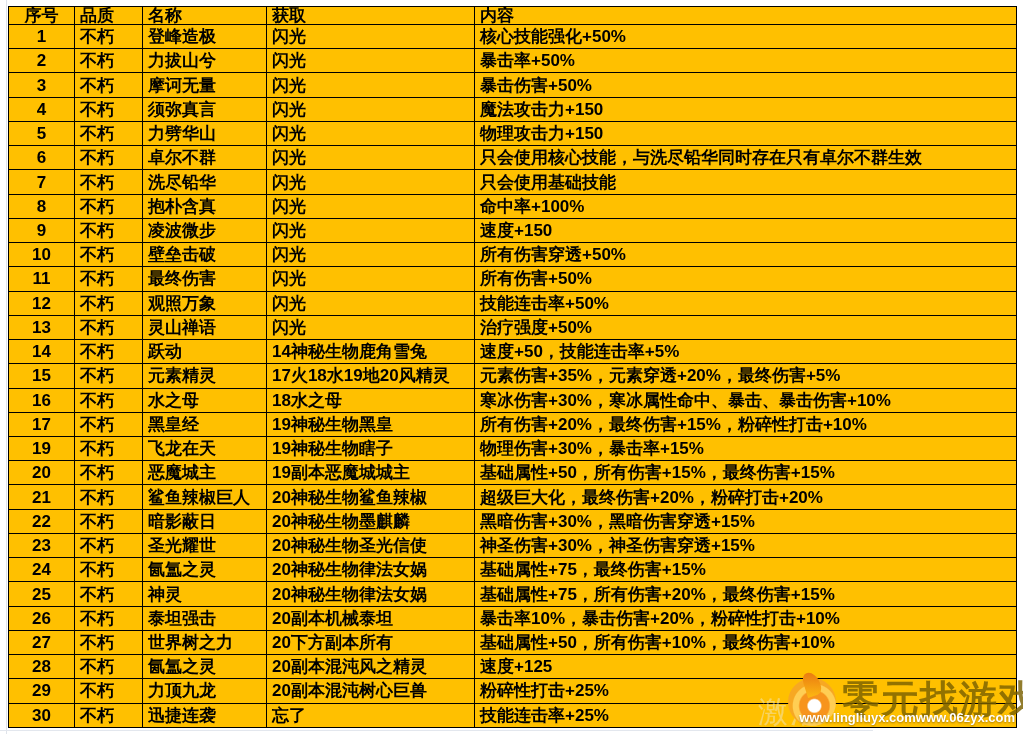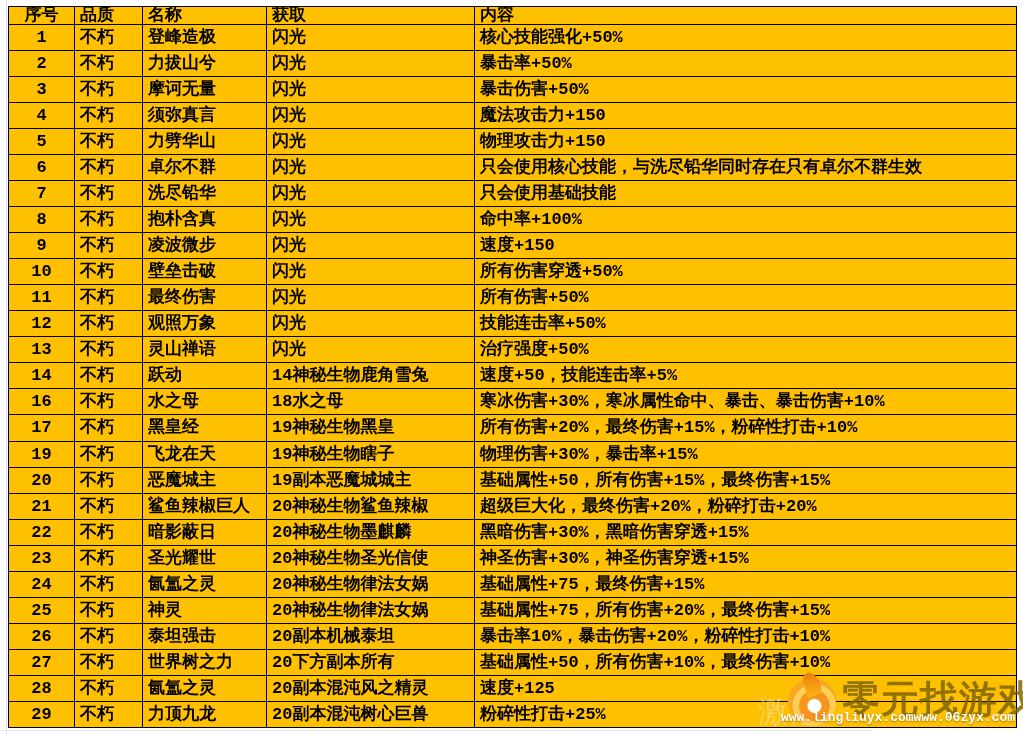--- a/index.html
+++ b/index.html
@@ -8,21 +8,20 @@
     width: 1023px;
     height: 734px;
     background: #ffffff;
     overflow: hidden;
     font-family: "Liberation Sans", "DejaVu Sans", sans-serif;
   }
   .stage {
     position: relative;
     width: 873px;
     height: 734px;
-    font-family: Liberation Mono, monospace;
   }
   
   .gridline-v {
     position: absolute;
     left: 6px; top: 0; bottom: 0;
     width: 1px;
     background: #dfe3ea;
   }
   .gridline-h {
     position: absolute;
@@ -232,20 +231,27 @@
           <td class="col-4">治疗强度+50%</td>
         </tr>
         <tr>
           <td class="col-0">14</td>
           <td class="col-1">不朽</td>
           <td class="col-2">跃动</td>
           <td class="col-3">14神秘生物鹿角雪兔</td>
           <td class="col-4">速度+50，技能连击率+5%</td>
         </tr>
         <tr>
+          <td class="col-0">15</td>
+          <td class="col-1">不朽</td>
+          <td class="col-2">元素精灵</td>
+          <td class="col-3">17火18水19地20风精灵</td>
+          <td class="col-4">元素伤害+35%，元素穿透+20%，最终伤害+5%</td>
+        </tr>
+        <tr>
           <td class="col-0">16</td>
           <td class="col-1">不朽</td>
           <td class="col-2">水之母</td>
           <td class="col-3">18水之母</td>
           <td class="col-4">寒冰伤害+30%，寒冰属性命中、暴击、暴击伤害+10%</td>
         </tr>
         <tr>
           <td class="col-0">17</td>
           <td class="col-1">不朽</td>
           <td class="col-2">黑皇经</td>
@@ -321,20 +327,27 @@
           <td class="col-2">氤氲之灵</td>
           <td class="col-3">20副本混沌风之精灵</td>
           <td class="col-4">速度+125</td>
         </tr>
         <tr>
           <td class="col-0">29</td>
           <td class="col-1">不朽</td>
           <td class="col-2">力顶九龙</td>
           <td class="col-3">20副本混沌树心巨兽</td>
           <td class="col-4">粉碎性打击+25%</td>
+        </tr>
+        <tr>
+          <td class="col-0">30</td>
+          <td class="col-1">不朽</td>
+          <td class="col-2">迅捷连袭</td>
+          <td class="col-3">忘了</td>
+          <td class="col-4">技能连击率+25%</td>
         </tr>
       </tbody>
   </table>
 
   <div class="wm-ghost">激活 Windows</div>
   <div class="wm-logo"></div>
   <div class="wm-brand">零元找游戏</div>
   <div class="wm-urls">
       <span>www.lingliuyx.com</span>
       <span>www.06zyx.com</span>

